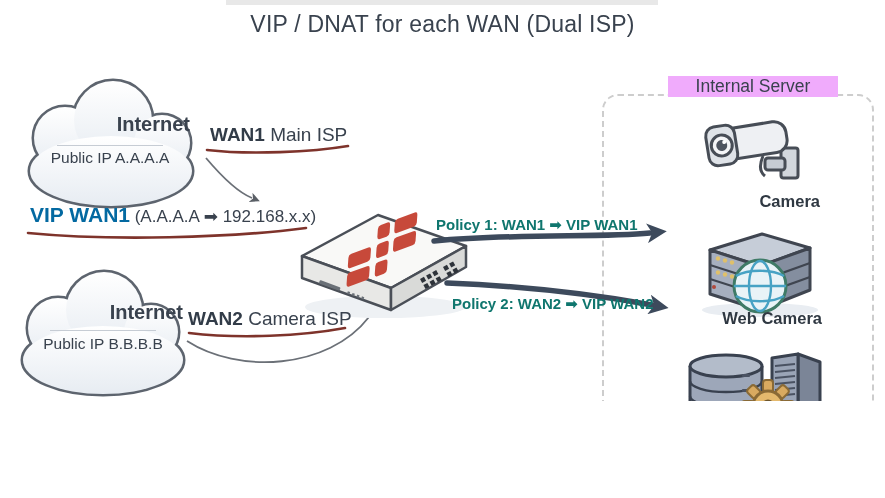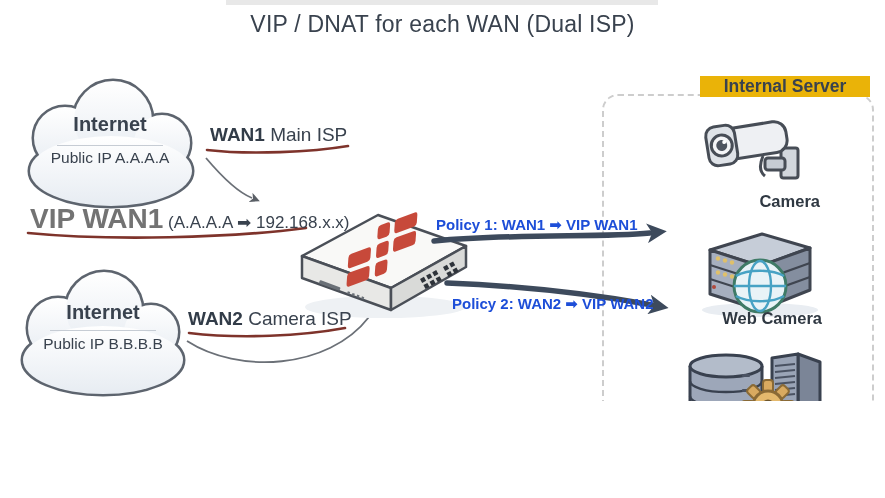--- a/index.html
+++ b/index.html
@@ -2,34 +2,34 @@
 <html><head>
 <meta charset="utf-8">
 <style>
   html,body{margin:0;padding:0;background:#fff;}
   .stage{position:relative;width:885px;height:401px;background:#ffffff;overflow:hidden;
          font-family:"Liberation Sans","DejaVu Sans",sans-serif;color:#39424e;}
   .topbar{position:absolute;left:226px;top:0;width:432px;height:5px;background:#e8e8e8;}
   .title{position:absolute;left:0;right:0;top:11px;text-align:center;font-size:23px;
          letter-spacing:.2px;color:#39424e;white-space:nowrap;}
   .svg-layer{position:absolute;left:0;top:0;}
-  .cloud-name{position:absolute;font-weight:bold;font-size:20px;text-align:center;white-space:nowrap;}
+  .cloud-name{position:absolute;font-weight:bold;font-size:20px;text-align:right;white-space:nowrap;}
   .cloud-div{position:absolute;border-top:1.5px solid #c6ccd4;}
   .cloud-ip{position:absolute;font-size:15.5px;text-align:center;white-space:nowrap;}
   .wanlbl{position:absolute;white-space:nowrap;}
   .wanlbl .b{font-weight:bold;font-size:19px;color:#323c48;}
   .wanlbl .r{font-size:19px;text-align:right;}
   .viplbl{position:absolute;white-space:nowrap;}
-  .viplbl .b{font-weight:bold;font-size:28px;color:#737373;}
+  .viplbl .b{font-weight:bold;font-size:21px;color:#0369a1;}
   .viplbl .r{font-size:17px;}
-  .policy{position:absolute;font-size:15px;font-weight:bold;color:#1d4ed8;white-space:nowrap;}
+  .policy{position:absolute;font-size:15px;font-weight:bold;color:#0f766e;white-space:nowrap;}
   .server-box{position:absolute;left:602px;top:94px;width:268px;height:384px;
               border:2px dashed #cdcdcd;border-radius:16px;background:transparent;}
-  .server-title{position:absolute;left:700px;top:76px;width:162px;text-align:center;
-                font-size:17.5px;font-weight:bold;background:#eab308;padding:0 4px;white-space:nowrap;}
+  .server-title{position:absolute;left:668px;top:76px;width:162px;text-align:center;
+                font-size:17.5px;font-weight:normal;background:#f0abfc;padding:0 4px;white-space:nowrap;}
   .icon-label{position:absolute;width:130px;text-align:right;font-size:16.5px;font-weight:bold;
               color:#2f3842;white-space:nowrap;}
   .bottom-bar{position:absolute;left:88px;top:487px;width:43px;height:11px;background:#3b6fd6;}
 </style>
 </head>
 <body>
 
 <div class="stage">
 
   <div class="topbar"></div>

